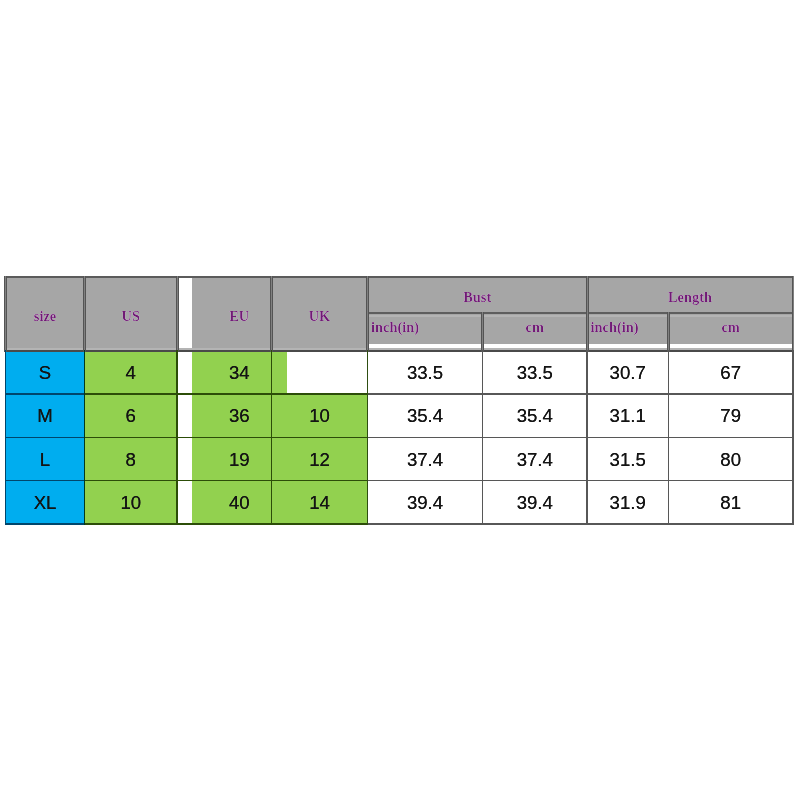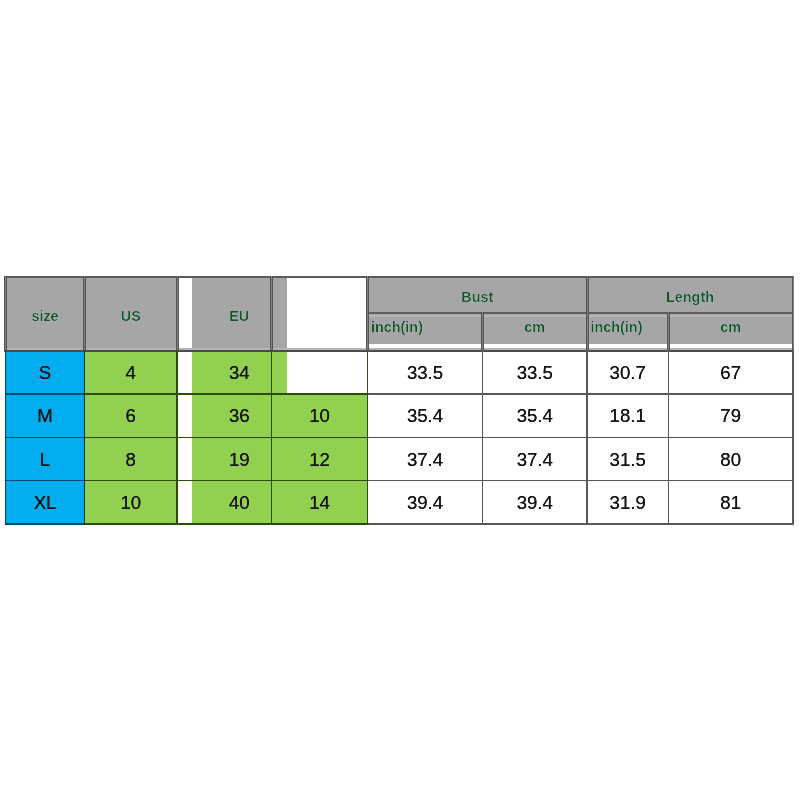--- a/index.html
+++ b/index.html
@@ -7,22 +7,22 @@
   body{width:800px;height:800px;overflow:hidden;}
   #page{position:relative;width:800px;height:800px;background:#ffffff;}
 
   .cell{position:absolute;display:flex;align-items:center;justify-content:center;
         box-sizing:border-box;overflow:hidden;}
   .gray{background:#a6a6a6;}
   .blue{background:#00adef;}
   .green{background:#92d14f;}
   .white{background:#ffffff;align-items:center;}
 
-  .hdr{font-family:Liberation Sans, sans-serif;font-weight:bold;
-       font-size:14.4px;color:#14532d;line-height:1;white-space:pre;
+  .hdr{font-family:Liberation Serif, serif;font-weight:bold;
+       font-size:14.4px;color:#701a75;line-height:1;white-space:pre;
        transform:translateY(2.1px);
        text-shadow:0 0 0.55px #ffffff,0 0 0.55px #ffffff;}
   .val{font-family:"Liberation Sans","DejaVu Sans",sans-serif;font-weight:400;
        font-size:18.6px;color:#141414;line-height:1;white-space:pre;
        transform:translateY(1.4px);
        text-shadow:0 0 0.5px #141414;}
 
   
   .c1{left:5.5px;width:79px}
   .c2{left:84.5px;width:92.5px}
@@ -64,20 +64,23 @@
 
   <div class="cell gray c2 rh12">
       <span class="hdr">US</span>
     </div>
   <div class="cell gray c1 rh12">
       <span class="hdr">size</span>
     </div>
   <div class="cell gray c3 rh12">
       <span class="hdr">EU</span>
     </div>
+  <div class="cell gray c4 rh12">
+      <span class="hdr">UK</span>
+    </div>
   <div class="cell gray c56 rh1">
       <span class="hdr">Bust</span>
     </div>
   <div class="cell gray c78 rh1">
       <span class="hdr">Length</span>
     </div>
   <div class="cell gray c5 rh2 lalign">
       <span class="hdr">inch(in)</span>
     </div>
   <div class="cell gray c6 rh2">
@@ -124,21 +127,21 @@
   <div class="cell green c4 r2">
       <span class="val">10</span>
     </div>
   <div class="cell white c5 r2">
       <span class="val">35.4</span>
     </div>
   <div class="cell white c6 r2">
       <span class="val">35.4</span>
     </div>
   <div class="cell white c7 r2">
-      <span class="val">18.1</span>
+      <span class="val">31.1</span>
     </div>
   <div class="cell white c8 r2">
       <span class="val">79</span>
     </div>
 
   <div class="cell blue  c1 r3">
       <span class="val">L</span>
     </div>
   <div class="cell green c2 r3">
       <span class="val">8</span>

